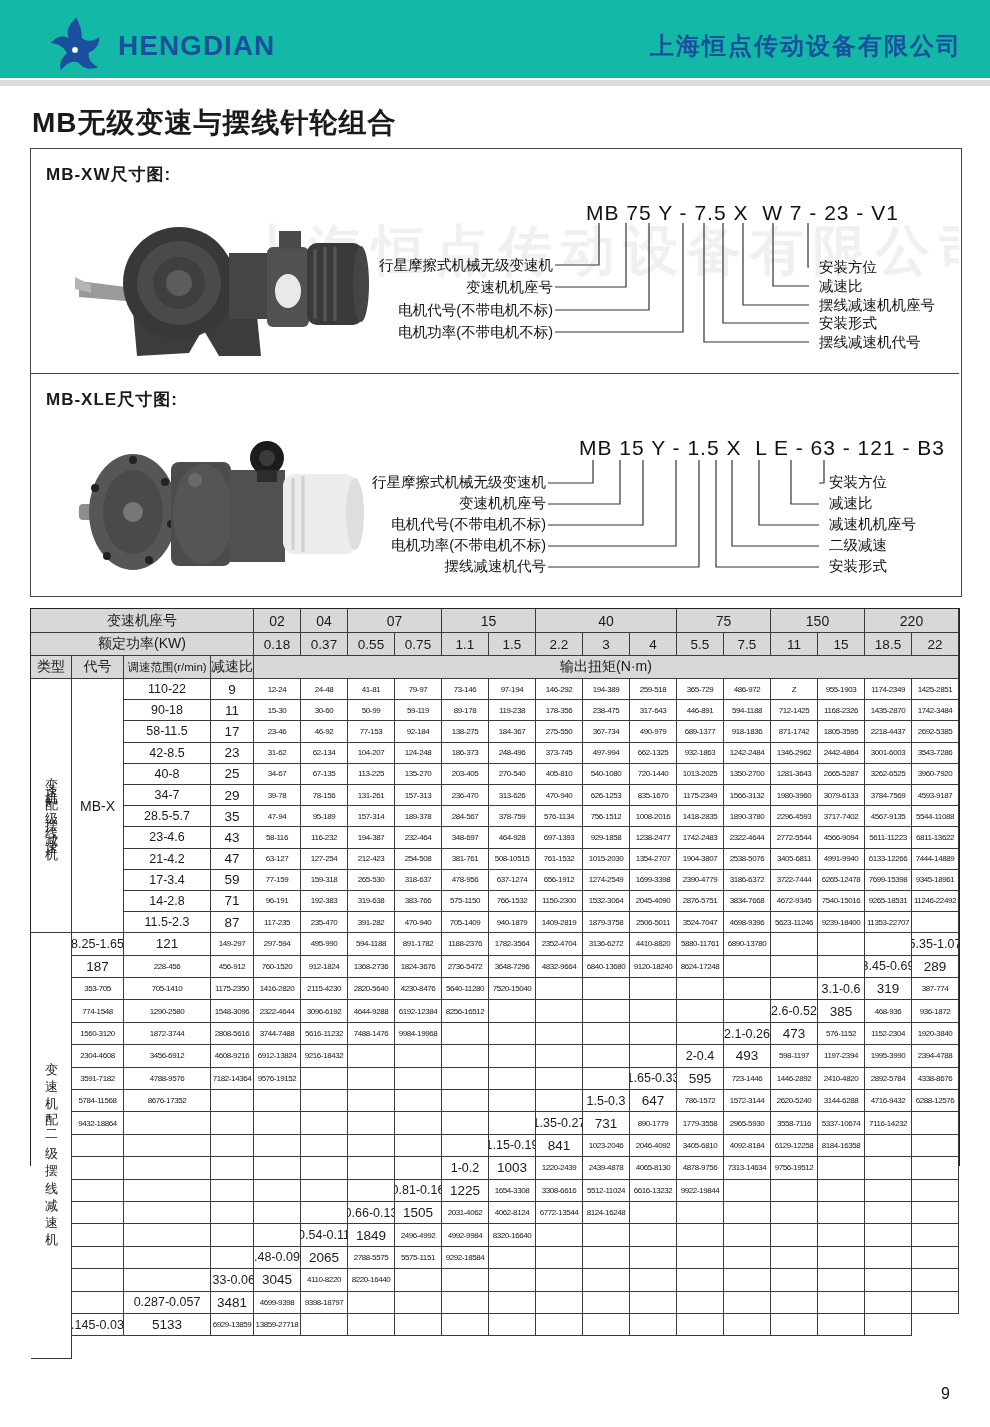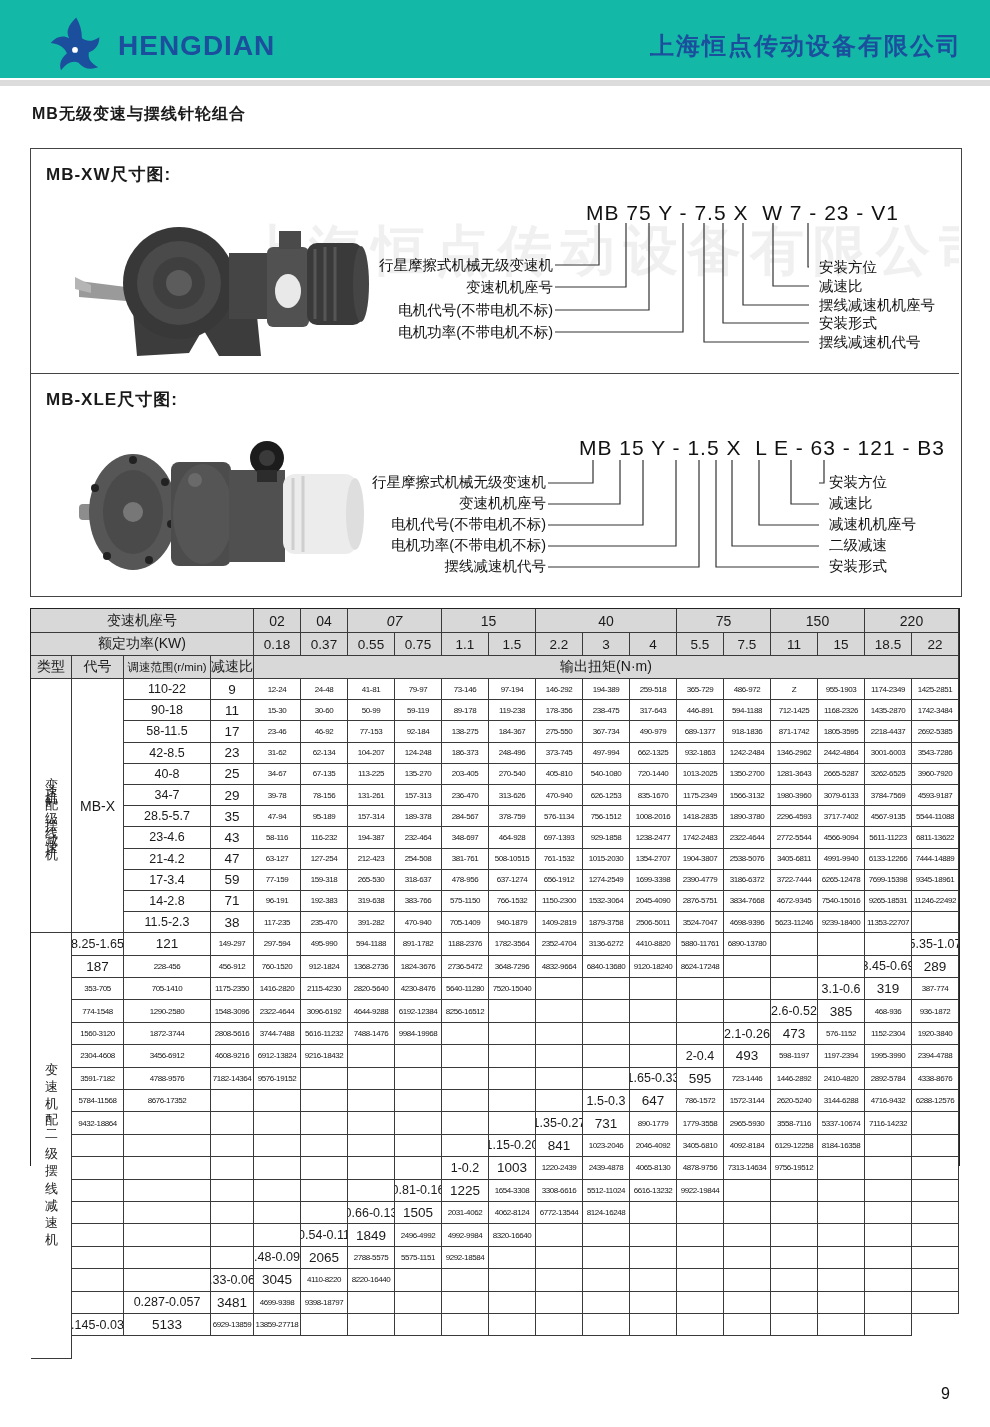--- a/index.html
+++ b/index.html
@@ -4,21 +4,21 @@
 <style>
   html,body{margin:0;padding:0;background:#ffffff;}
   body{font-family:"Liberation Sans", sans-serif; color:#1a1a1a; width:990px; height:1427px; position:relative; overflow:hidden;}
 
   
   .brandline{position:absolute; left:0; top:0; width:990px; height:78px; background:#14b8a6;}
   .logo{position:absolute; left:44px; top:14px; width:62px; height:58px;}
   .brandname{position:absolute; left:118px; top:30px; font-size:28px; font-weight:bold; color:#1b4f9e; letter-spacing:1px;}
   .company{position:absolute; right:28px; top:30px; font-size:24px; font-weight:bold; color:#1b4f9e; letter-spacing:2px;}
   .graybar{position:absolute; left:0; top:80px; width:990px; height:6px; background:#dcdcdc;}
-  .pagetitle{position:absolute; left:32px; top:104px; font-size:16px; font-weight:bold; letter-spacing:1px;}
+  .pagetitle{position:absolute; left:32px; top:104px; font-size:28px; font-weight:bold; letter-spacing:1px;}
 
   
   .diagbox{position:absolute; left:30px; top:148px; width:930px; height:447px; border:1px solid #444;}
   .dsection{position:absolute; left:0; width:928px; overflow:hidden;}
   .dsec1{top:0; height:224px; border-bottom:1px solid #444;}
   .dsec2{top:225px; height:222px;}
   .dtitle{position:absolute; left:15px; top:14px; font-size:17px; font-weight:bold; letter-spacing:1px;}
   .watermark{position:absolute; left:215px; top:66px; font-size:54px; color:rgba(60,60,60,0.08); letter-spacing:9px; white-space:nowrap; font-weight:bold;}
   .codeline{position:absolute; font-size:21px; letter-spacing:1px; color:#111; white-space:pre;}
   .labcol{position:absolute; font-size:14.5px; color:#111; white-space:nowrap;}
@@ -32,21 +32,21 @@
         border:1px solid #222; display:grid;
         grid-template-columns:41px 52px 87px 43px repeat(15, 1fr);
         grid-template-rows:24px 23px 23px repeat(12, 21.2px) repeat(19, 22.4px);}
   .cell{border-right:1px solid #3a3a3a; border-bottom:1px solid #3a3a3a;
         display:flex; align-items:center; justify-content:center;
         overflow:hidden; white-space:nowrap; background:#fff;}
   .h{background:#d8d8d8; font-size:14px;}
   .hsm{background:#d8d8d8; font-size:11.5px;}
   .c1{grid-column:1 / span 4; grid-row:1;}
   .f02{grid-column:5; grid-row:1;} .f04{grid-column:6; grid-row:1;}
-  .f07{grid-column:7 / span 2; grid-row:1;font-style:italic;} .f15{grid-column:9 / span 2; grid-row:1;}
+  .f07{grid-column:7 / span 2; grid-row:1;} .f15{grid-column:9 / span 2; grid-row:1;}
   .f40{grid-column:11 / span 3; grid-row:1;} .f75{grid-column:14 / span 2; grid-row:1;}
   .f150{grid-column:16 / span 2; grid-row:1;} .f220{grid-column:18 / span 2; grid-row:1;}
   .c2{grid-column:1 / span 4; grid-row:2;}
   .m1{grid-column:1; grid-row:3;} .m2{grid-column:2; grid-row:3;}
   .m3{grid-column:3; grid-row:3;} .m4{grid-column:4; grid-row:3;}
   .m5{grid-column:5 / span 15; grid-row:3;}
   .pow{font-size:13.5px;}
   .g1t{grid-column:1; grid-row:4 / span 12;}
   .g1c{grid-column:2; grid-row:4 / span 12; font-size:14px;}
   .g2t{grid-column:1; grid-row:16 / span 19;}
@@ -283,21 +283,21 @@
           
         <div class="cell t">77-159</div><div class="cell t">159-318</div><div class="cell t">265-530</div><div class="cell t">318-637</div><div class="cell t">478-956</div><div class="cell t">637-1274</div><div class="cell t">656-1912</div><div class="cell t">1274-2549</div><div class="cell t">1699-3398</div><div class="cell t">2390-4779</div><div class="cell t">3186-6372</div><div class="cell t">3722-7444</div><div class="cell t">6265-12478</div><div class="cell t">7699-15398</div><div class="cell t">9345-18961</div></div>
       </div><div class="flow">
         <div class="cell r">14-2.8</div>
         <div class="cell ra">71</div>
         <div class="flow">
           
         <div class="cell t">96-191</div><div class="cell t">192-383</div><div class="cell t">319-638</div><div class="cell t">383-766</div><div class="cell t">575-1150</div><div class="cell t">766-1532</div><div class="cell t">1150-2300</div><div class="cell t">1532-3064</div><div class="cell t">2045-4090</div><div class="cell t">2876-5751</div><div class="cell t">3834-7668</div><div class="cell t">4672-9345</div><div class="cell t">7540-15016</div><div class="cell t">9265-18531</div><div class="cell t">11246-22492</div></div>
       </div><div class="flow">
         <div class="cell r">11.5-2.3</div>
-        <div class="cell ra">38</div>
+        <div class="cell ra">87</div>
         <div class="flow">
           
         <div class="cell t">117-235</div><div class="cell t">235-470</div><div class="cell t">391-282</div><div class="cell t">470-940</div><div class="cell t">705-1409</div><div class="cell t">940-1879</div><div class="cell t">1409-2819</div><div class="cell t">1879-3758</div><div class="cell t">2506-5011</div><div class="cell t">3524-7047</div><div class="cell t">4698-9396</div><div class="cell t">5623-11246</div><div class="cell t">9239-18400</div><div class="cell t">11353-22707</div><div class="cell t"></div></div>
       </div></div>
 
   <div class="cell g2t">
     <span class="vert sp2">变速机配二级摆线减速机</span>
   </div>
   <div class="flow">
     
@@ -355,21 +355,21 @@
         <div class="flow">
           
         <div class="cell t">786-1572</div><div class="cell t">1572-3144</div><div class="cell t">2620-5240</div><div class="cell t">3144-6288</div><div class="cell t">4716-9432</div><div class="cell t">6288-12576</div><div class="cell t">9432-18864</div><div class="cell t"></div><div class="cell t"></div><div class="cell t"></div><div class="cell t"></div><div class="cell t"></div><div class="cell t"></div><div class="cell t"></div><div class="cell t"></div></div>
       </div><div class="flow">
         <div class="cell r">1.35-0.27</div>
         <div class="cell ra">731</div>
         <div class="flow">
           
         <div class="cell t">890-1779</div><div class="cell t">1779-3558</div><div class="cell t">2965-5930</div><div class="cell t">3558-7116</div><div class="cell t">5337-10674</div><div class="cell t">7116-14232</div><div class="cell t"></div><div class="cell t"></div><div class="cell t"></div><div class="cell t"></div><div class="cell t"></div><div class="cell t"></div><div class="cell t"></div><div class="cell t"></div><div class="cell t"></div></div>
       </div><div class="flow">
-        <div class="cell r">1.15-0.20</div>
+        <div class="cell r">1.15-0.19</div>
         <div class="cell ra">841</div>
         <div class="flow">
           
         <div class="cell t">1023-2046</div><div class="cell t">2046-4092</div><div class="cell t">3405-6810</div><div class="cell t">4092-8184</div><div class="cell t">6129-12258</div><div class="cell t">8184-16358</div><div class="cell t"></div><div class="cell t"></div><div class="cell t"></div><div class="cell t"></div><div class="cell t"></div><div class="cell t"></div><div class="cell t"></div><div class="cell t"></div><div class="cell t"></div></div>
       </div><div class="flow">
         <div class="cell r">1-0.2</div>
         <div class="cell ra">1003</div>
         <div class="flow">
           
         <div class="cell t">1220-2439</div><div class="cell t">2439-4878</div><div class="cell t">4065-8130</div><div class="cell t">4878-9756</div><div class="cell t">7313-14634</div><div class="cell t">9756-19512</div><div class="cell t"></div><div class="cell t"></div><div class="cell t"></div><div class="cell t"></div><div class="cell t"></div><div class="cell t"></div><div class="cell t"></div><div class="cell t"></div><div class="cell t"></div></div>

